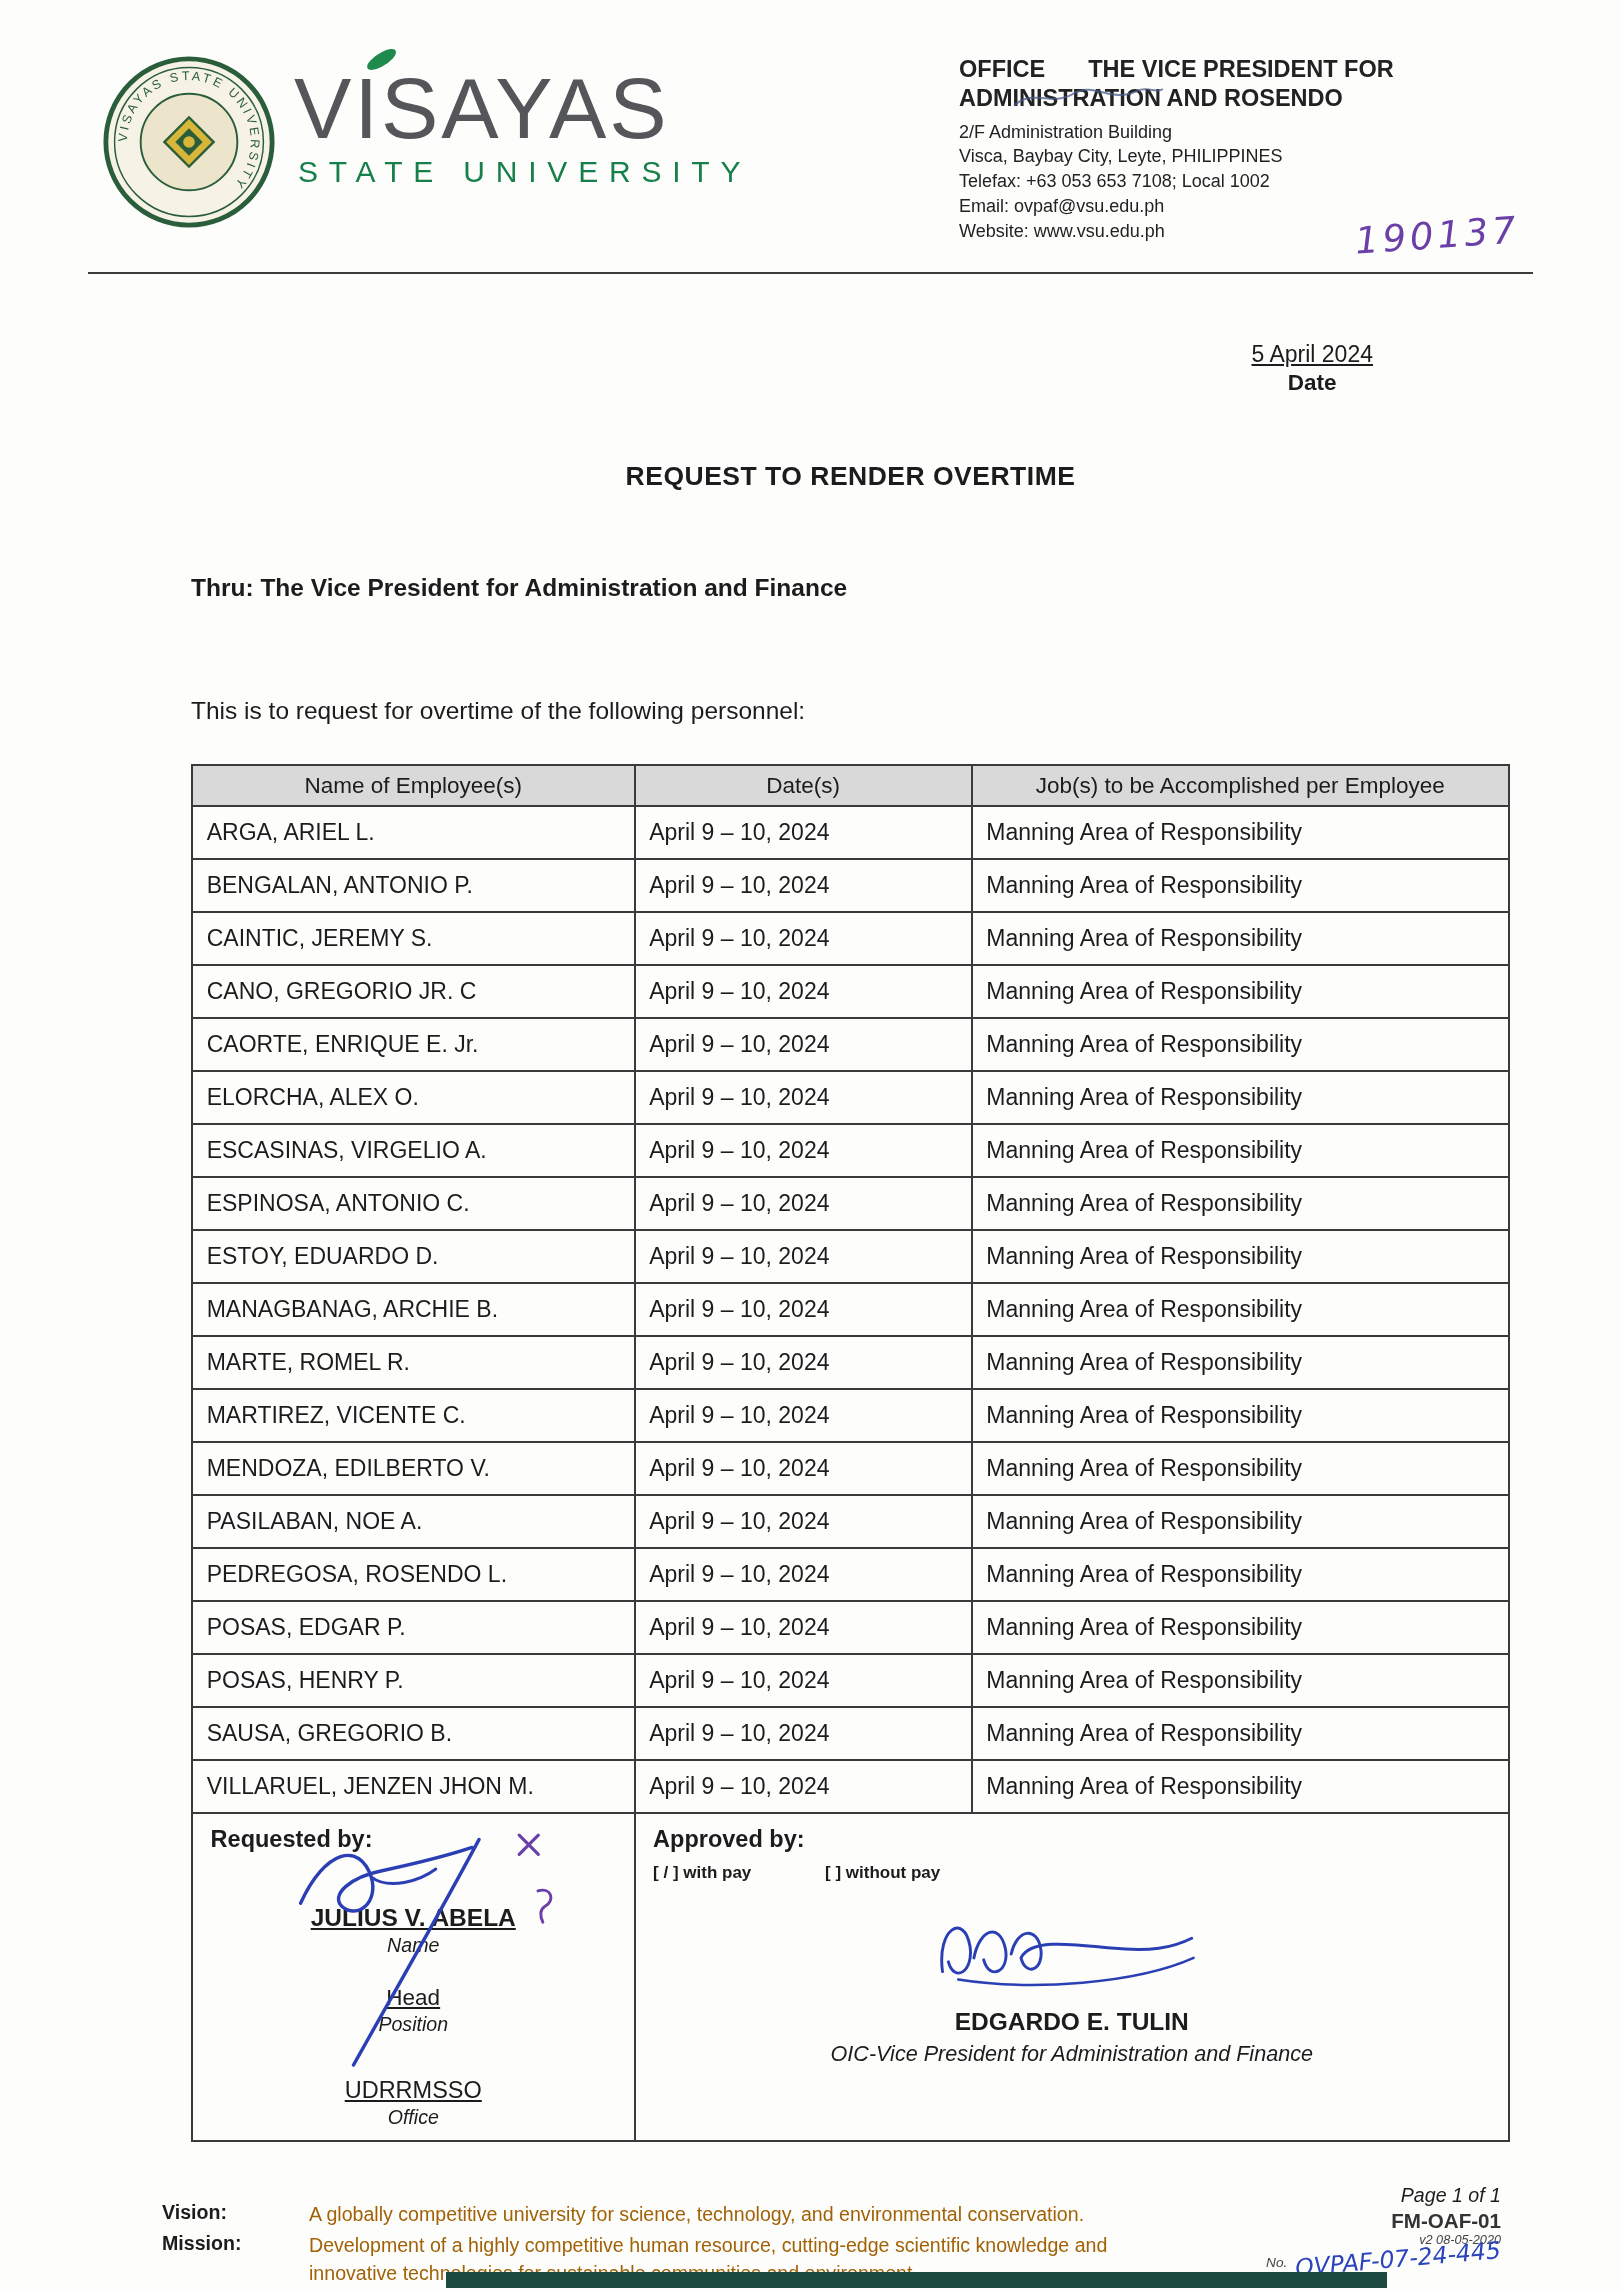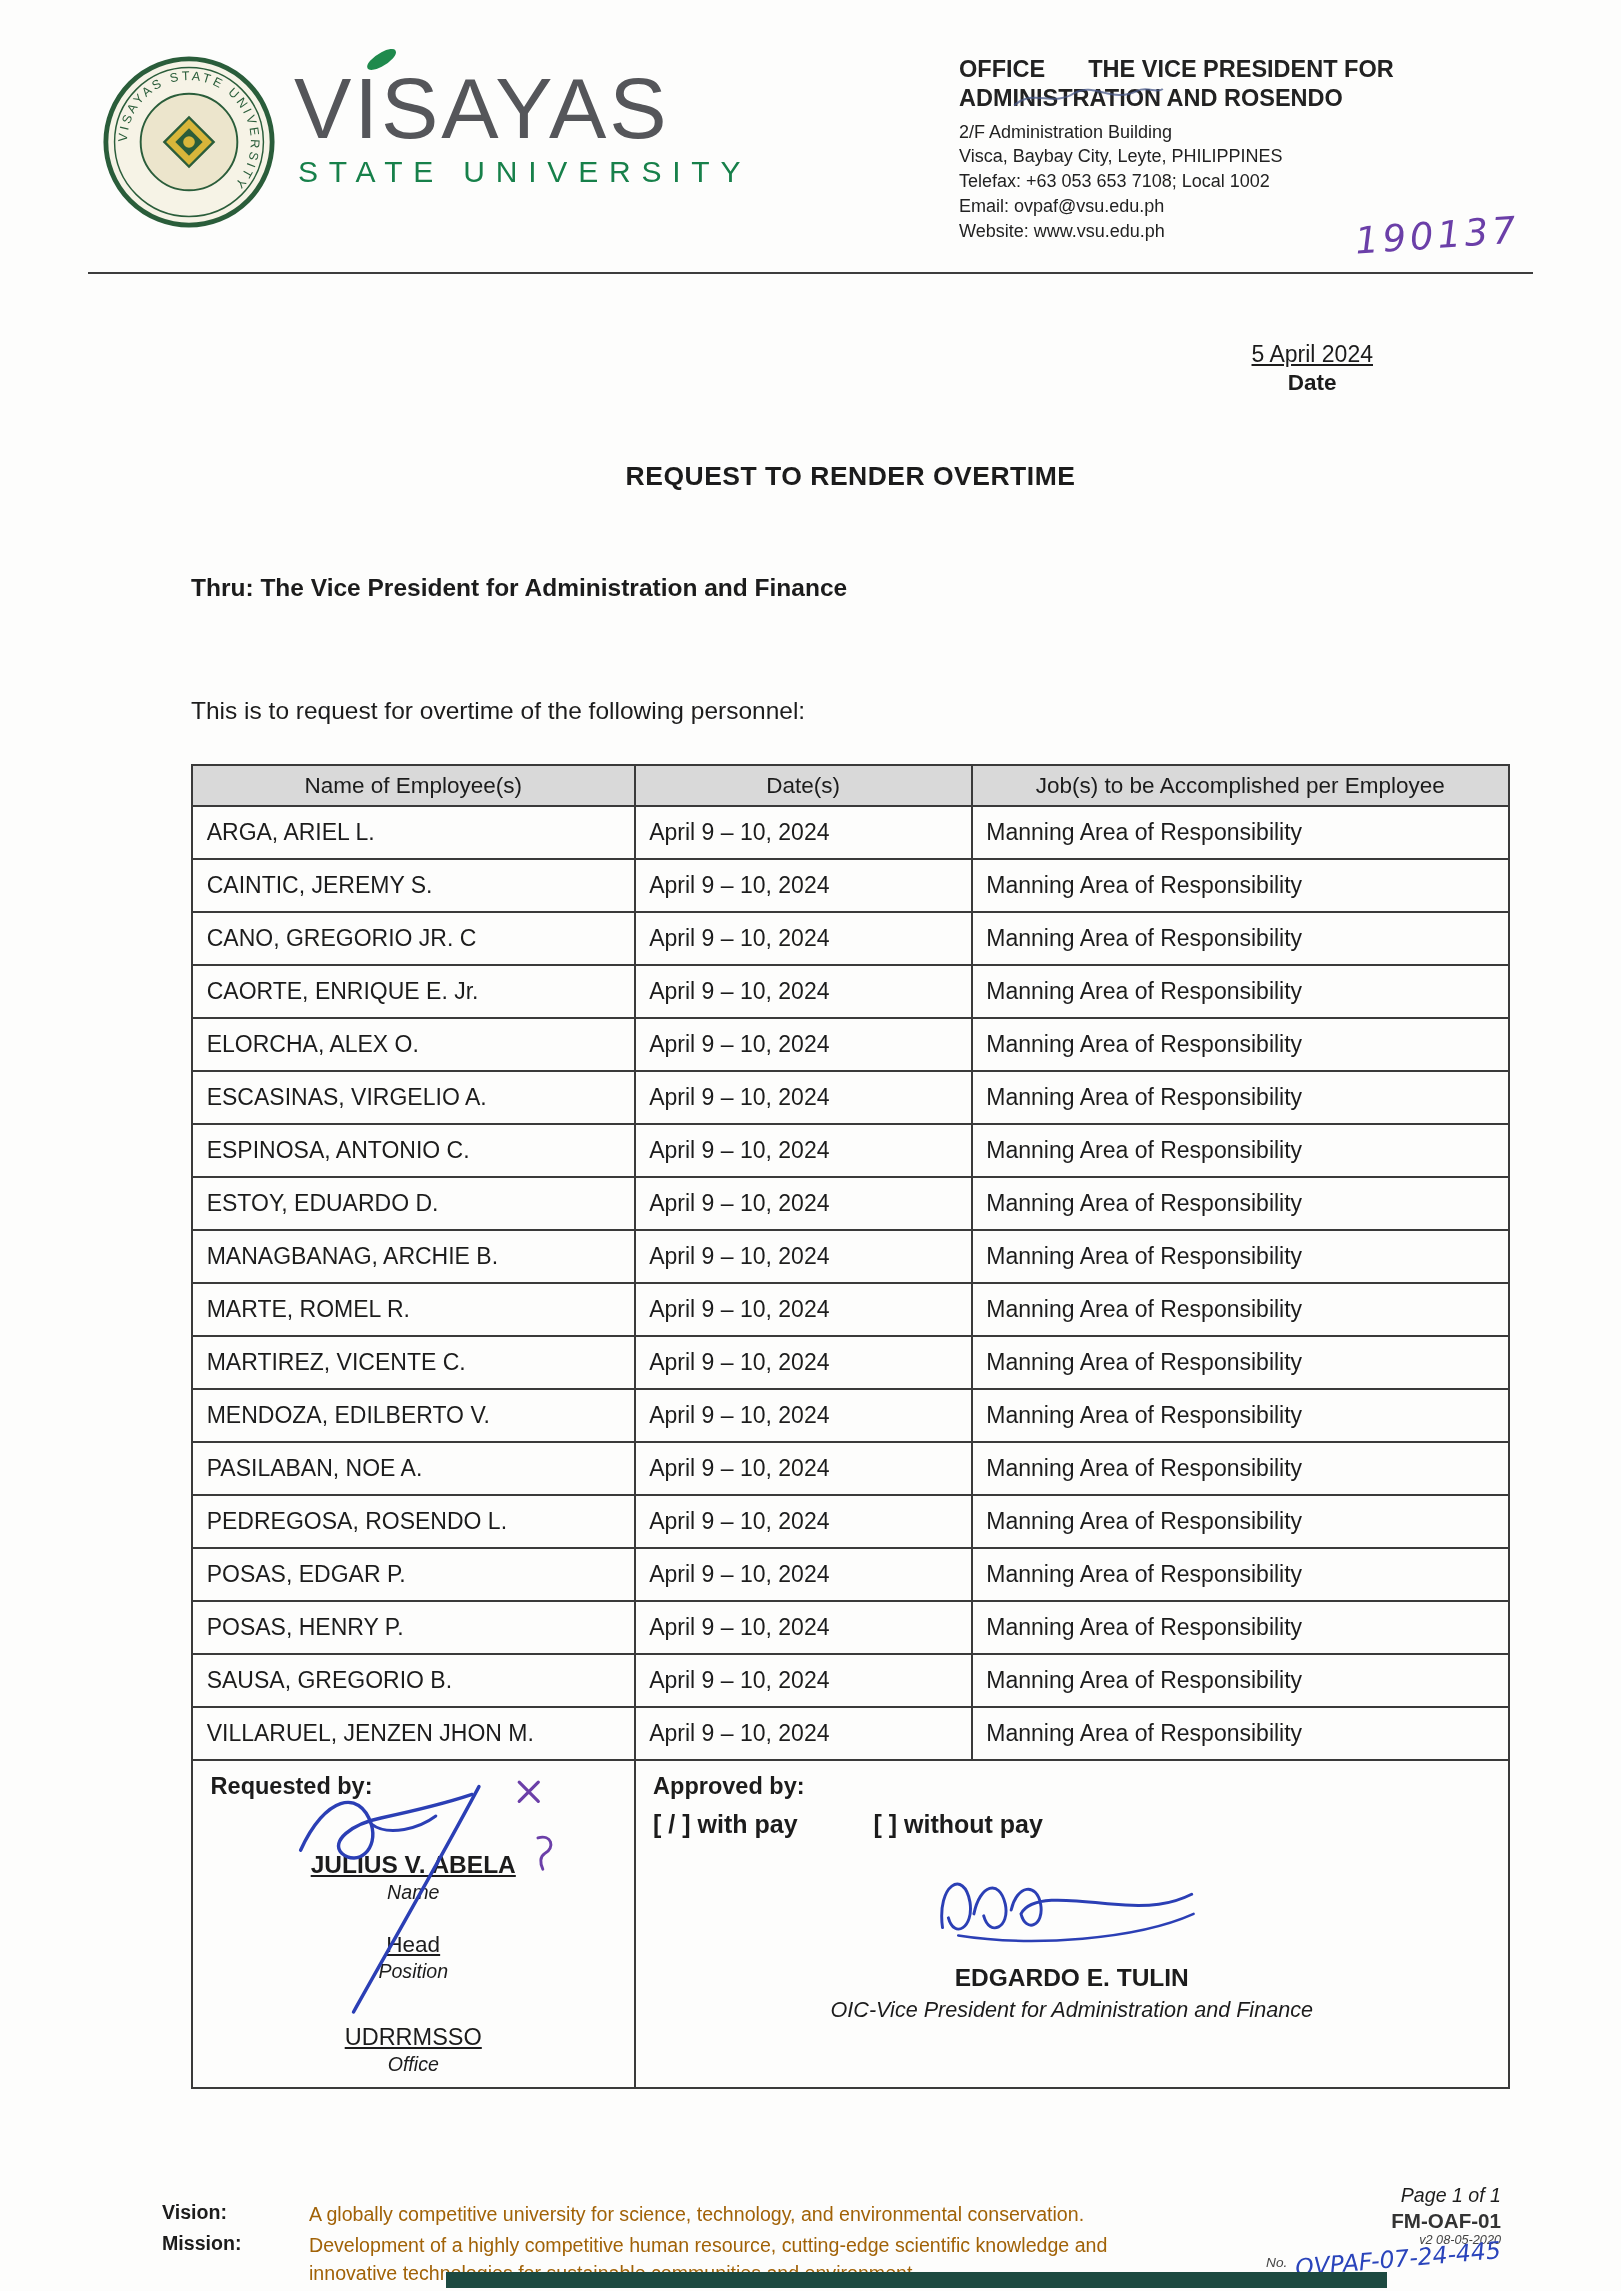--- a/index.html
+++ b/index.html
@@ -36,21 +36,21 @@
   table.ot { border-collapse:collapse; width:100%; margin-top:39px; table-layout:fixed; }
   table.ot th, table.ot td { border:2px solid #3a3a3a; }
   table.ot th {
     background:#d9d9d9; font-weight:normal; font-size:22.5px; height:41px;
     text-align:center; padding:2px 5.9px; box-sizing:border-box;
   }
   table.ot td.cell { font-size:23px; height:53px; padding:3.9px 13.7px; box-sizing:border-box; vertical-align:middle; }
   
   .sig-cell { position:relative; vertical-align:top; padding:11.8px 17.6px; box-sizing:border-box; height:297px; }
   .sig-label { font-weight:bold; font-size:23.5px; }
-  .pay-line { font-weight:bold; font-size:25px; margin-top:9.8px; }
+  .pay-line { font-weight:bold; font-size:17px; margin-top:9.8px; }
   .pay-line .opt2 { margin-left:69px; }
   .c { text-align:center; }
   .u { text-decoration:underline; }
   .it { font-style:italic; }
   .sig-name { font-weight:bold; font-size:24.5px; margin-top:51px; }
   .sig-small { font-size:19.6px; margin-top:2px; }
   .sig-pos { font-size:22.5px; margin-top:27.4px; }
   .sig-office { font-size:23.5px; margin-top:41px; }
   .approver-name { font-weight:bold; font-size:24.5px; margin-top:3.9px; }
   .approver-title { font-size:21.6px; margin-top:5.9px; }
@@ -150,20 +150,25 @@
           <th>Job(s) to be Accomplished per Employee</th>
         </tr>
       </thead>
       <tbody>
           <tr>
             <td class="cell">ARGA, ARIEL L.</td>
             <td class="cell">April 9 – 10, 2024</td>
             <td class="cell">Manning Area of Responsibility</td>
           </tr>
           <tr>
+            <td class="cell">BENGALAN, ANTONIO P.</td>
+            <td class="cell">April 9 – 10, 2024</td>
+            <td class="cell">Manning Area of Responsibility</td>
+          </tr>
+          <tr>
             <td class="cell">CAINTIC, JEREMY S.</td>
             <td class="cell">April 9 – 10, 2024</td>
             <td class="cell">Manning Area of Responsibility</td>
           </tr>
           <tr>
             <td class="cell">CANO, GREGORIO JR. C</td>
             <td class="cell">April 9 – 10, 2024</td>
             <td class="cell">Manning Area of Responsibility</td>
           </tr>
           <tr>

